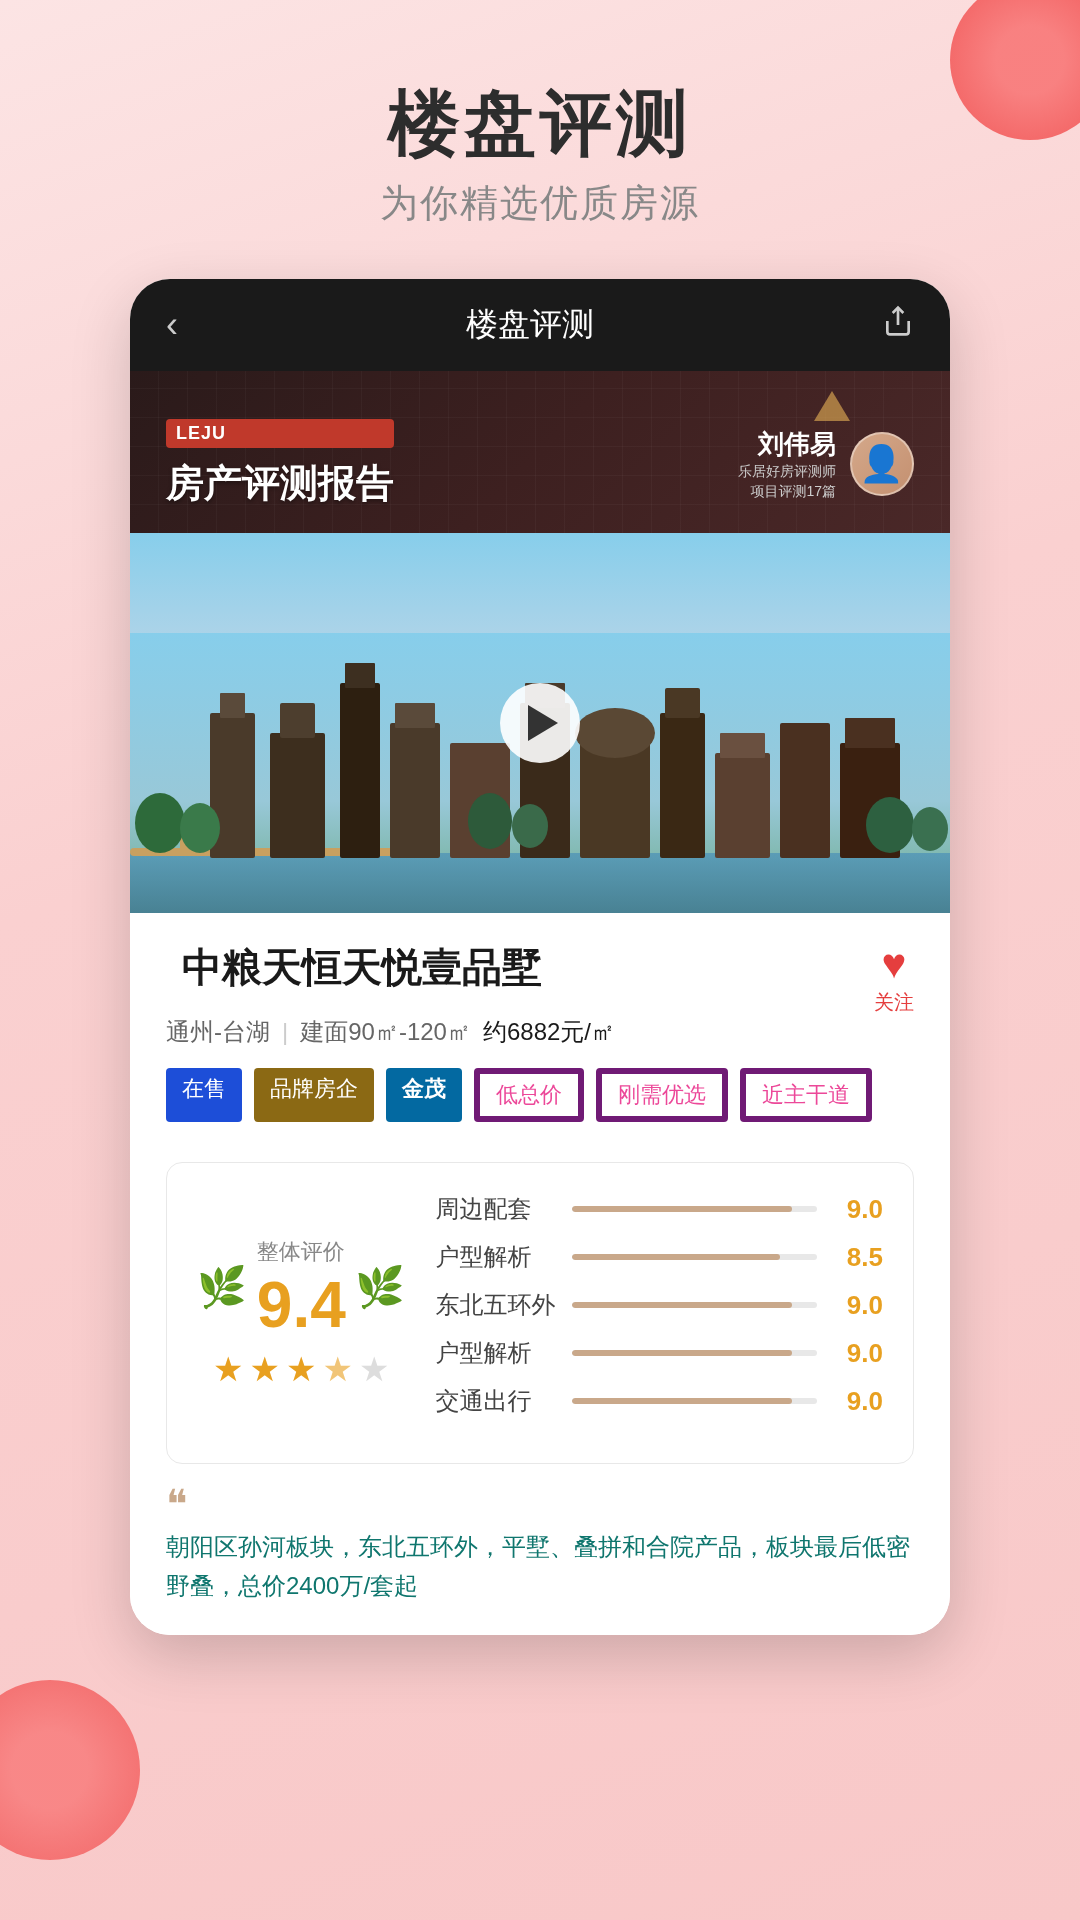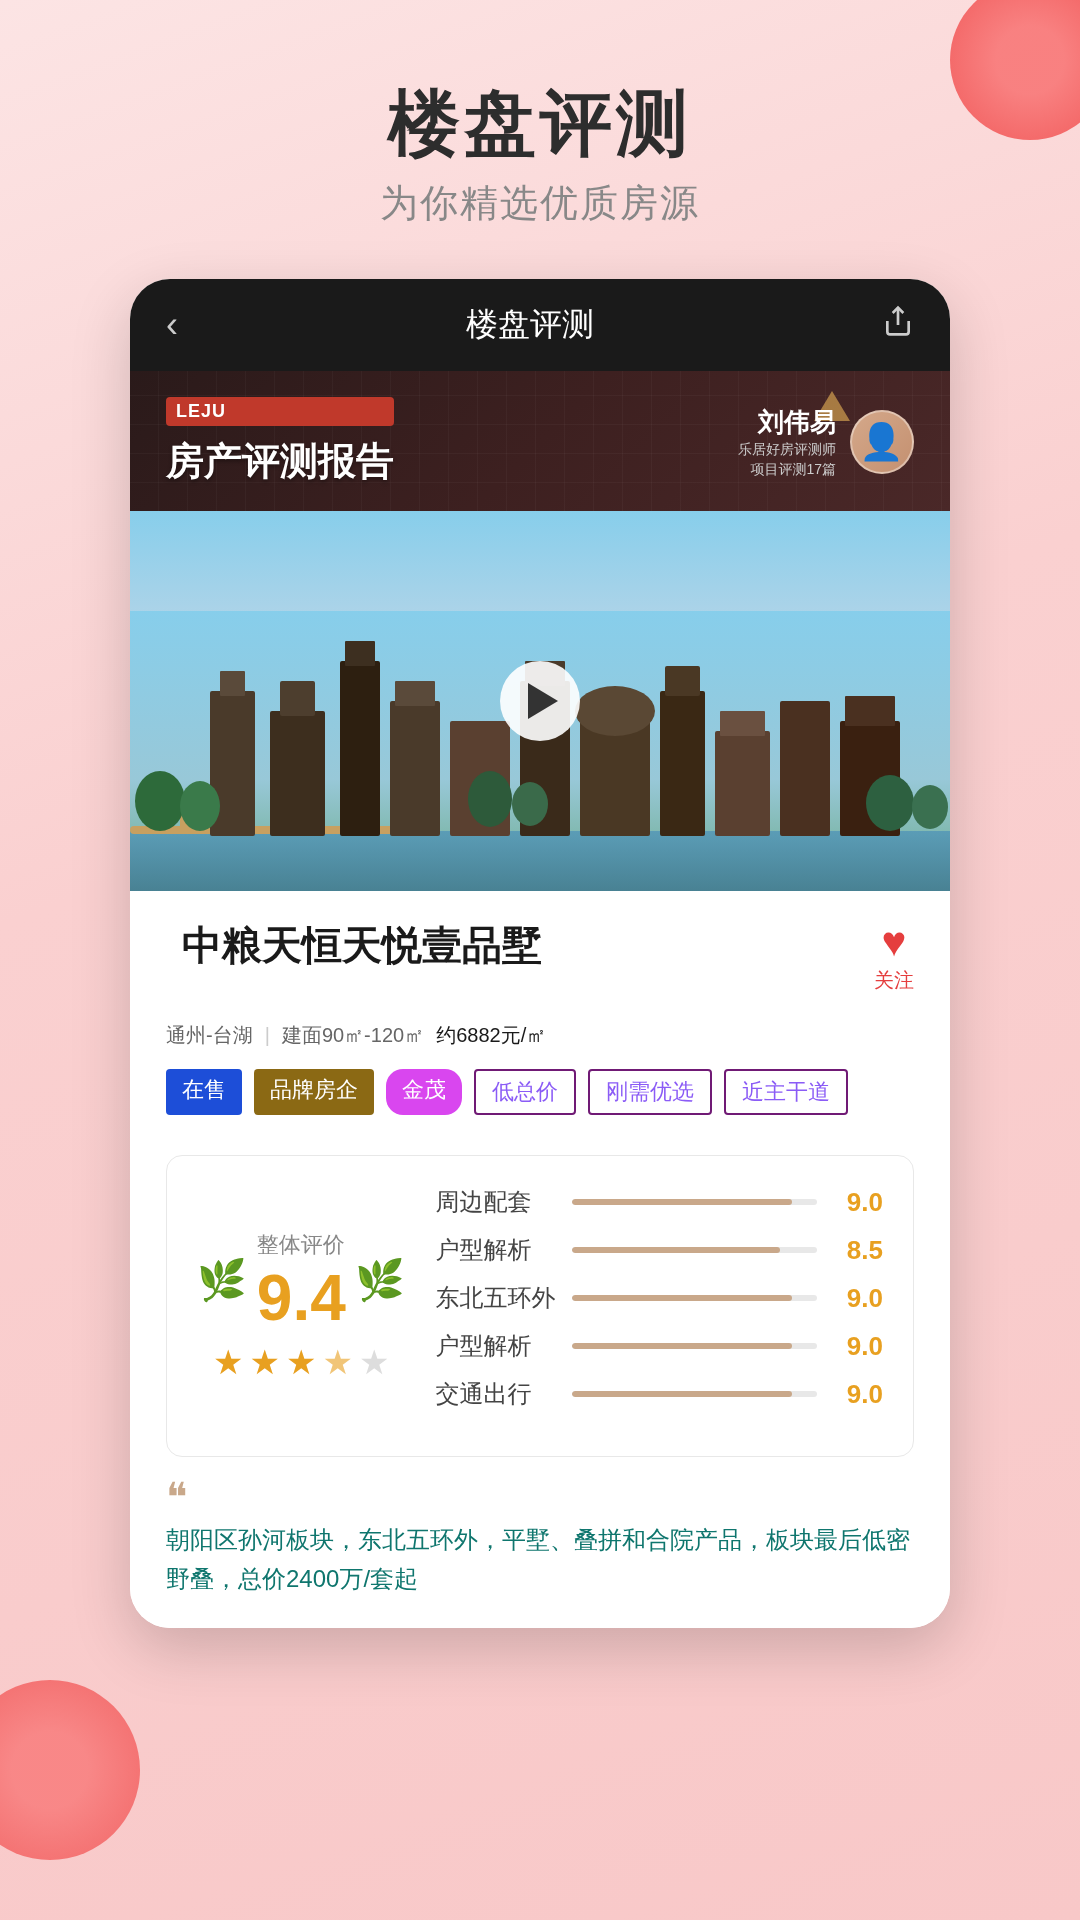--- a/index.html
+++ b/index.html
@@ -86,21 +86,21 @@
       font-weight: 500;
     }
     .nav-share {
       color: #ccc;
       font-size: 32px;
     }
 
     
     .report-header {
       background: linear-gradient(135deg, #2a1a1a 0%, #3d2020 50%, #4a2828 100%);
-      padding: 26px 36px 24px;
+      padding: 48px 36px 24px;
       display: flex;
       align-items: center;
       justify-content: space-between;
       position: relative;
       min-height: 140px;
     }
     .report-header::before {
       content: '';
       position: absolute;
       inset: 0;
@@ -241,23 +241,23 @@
     .heart-icon {
       color: #e53e3e;
       font-size: 42px;
       line-height: 1;
     }
     .follow-label {
       font-size: 20px;
       color: #e53e3e;
     }
     .property-meta {
-      font-size: 20px;
+      font-size: 24px;
       color: #666;
-      margin-top: 28px;
+      margin-top: 0;
       display: flex;
       align-items: center;
       gap: 12px;
     }
     .meta-divider {
       color: #ccc;
     }
     .price-highlight {
       color: #1a1a1a;
     }
@@ -277,29 +277,28 @@
     }
     .tag-sale {
       background: #1d4ed8;
       color: #fff;
     }
     .tag-brand {
       background: #8b6914;
       color: #fff;
     }
     .tag-brand-name {
-      background: #d946ef;
-      color: #fff;
-      font-weight: 400;
-      border-radius: 17px;
+      background: #0369a1;
+      color: #fff;
+      font-weight: 700;
     }
     .tag-outline {
       background: #fff;
-      color: #8b5cf6;
-      border: 2px solid #701a75;
+      color: #ec4899;
+      border: 6px solid #701a75;
     }
 
     
     .rating-section {
       margin: 20px 36px;
       border: 1px solid #e8e8e8;
       border-radius: 16px;
       padding: 30px;
       display: flex;
       gap: 30px;

